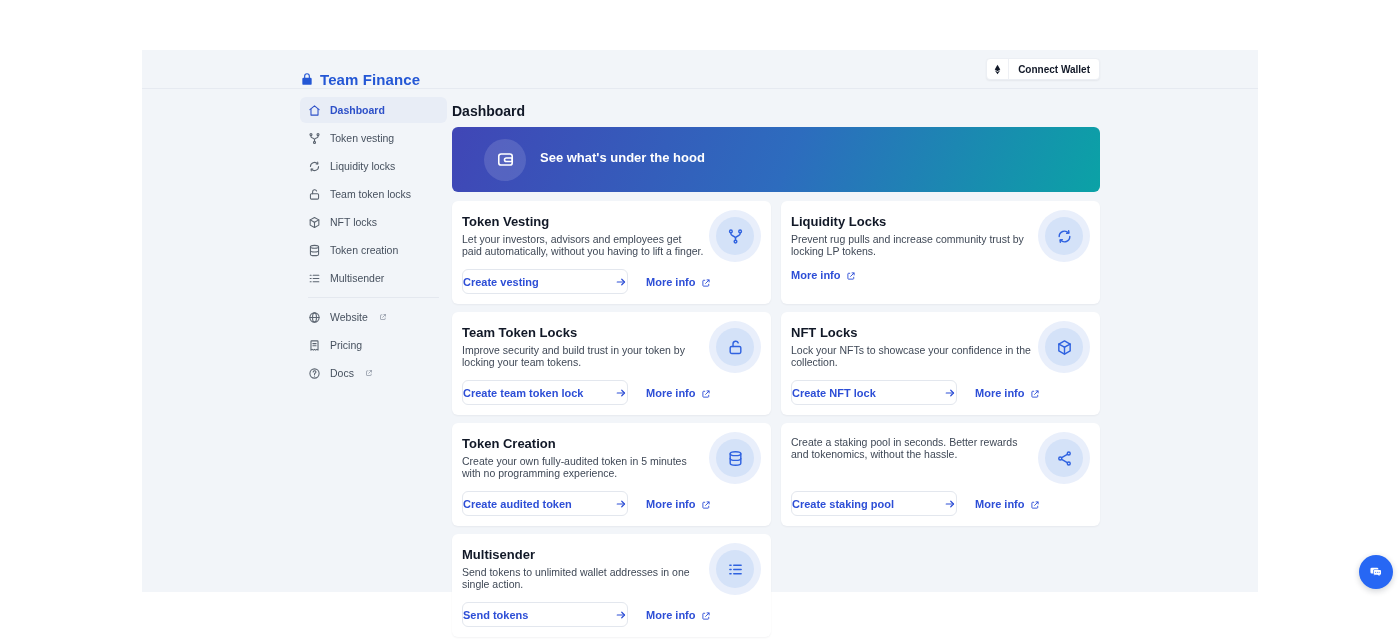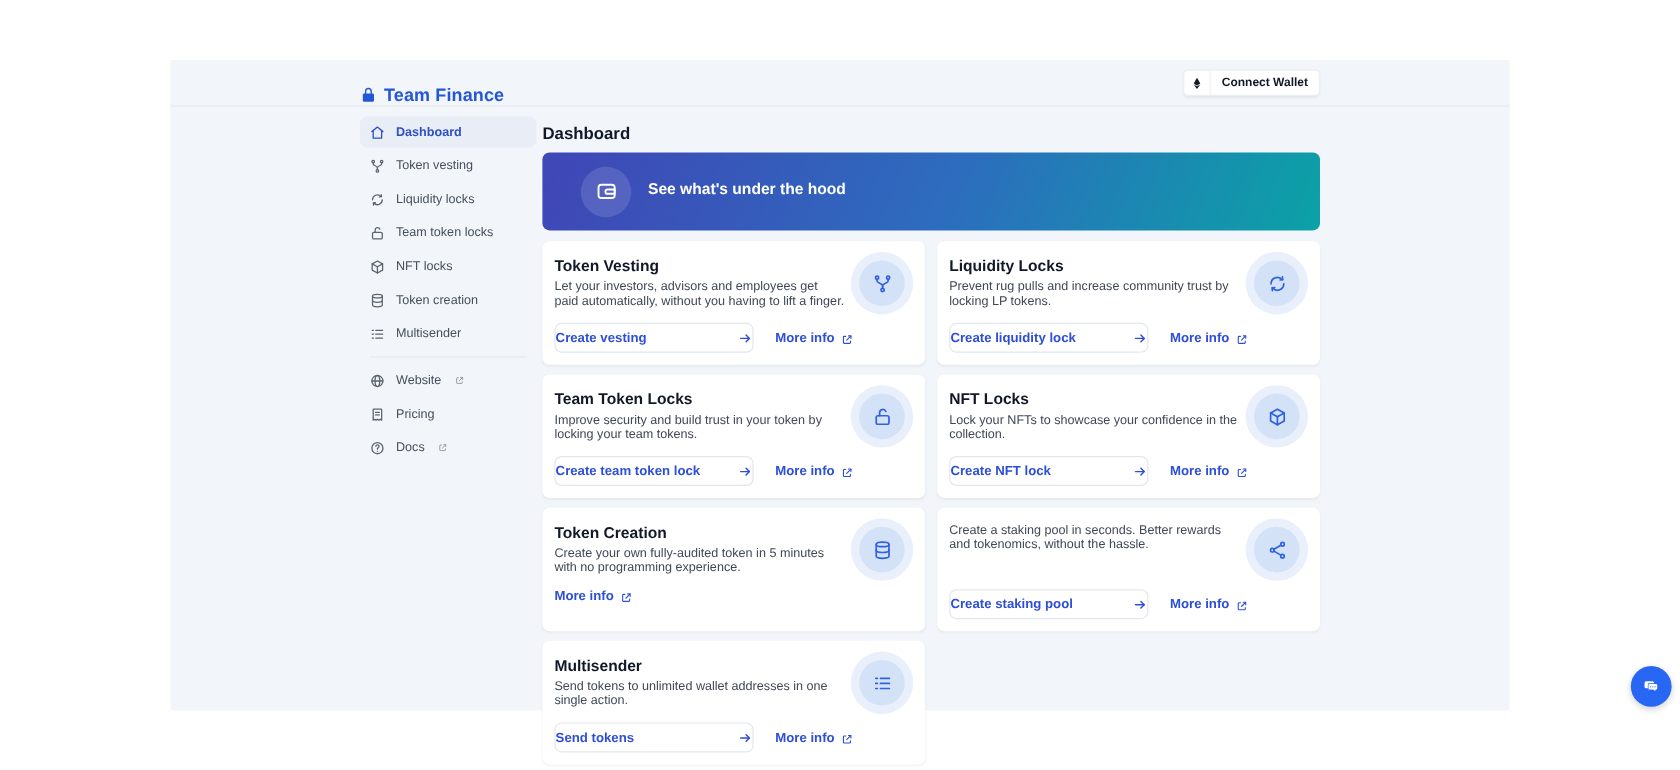--- a/index.html
+++ b/index.html
@@ -314,26 +314,20 @@
             </div>
             <div class="card-iconwrap">
                 <span class="inner">
                   <svg>
                     <use href="#i-liquidity"></use>
                   </svg>
                 </span>
               </div>
           </div>
           <div class="card-actions">
-            <button class="cta-btn">
-              <span>Create liquidity lock</span>
-              <svg>
-                  <use href="#i-arrow-right"></use>
-                </svg>
-            </button>
             <a class="more-link">
               <span>More info</span>
               <svg>
                   <use href="#i-external"></use>
                 </svg>
             </a>
           </div>
         </div>
 
         <div class="card">
@@ -404,20 +398,26 @@
             </div>
             <div class="card-iconwrap">
                 <span class="inner">
                   <svg>
                     <use href="#i-database"></use>
                   </svg>
                 </span>
               </div>
           </div>
           <div class="card-actions">
+            <button class="cta-btn">
+              <span>Create audited token</span>
+              <svg>
+                  <use href="#i-arrow-right"></use>
+                </svg>
+            </button>
             <a class="more-link">
               <span>More info</span>
               <svg>
                   <use href="#i-external"></use>
                 </svg>
             </a>
           </div>
         </div>
 
         <div class="card">

